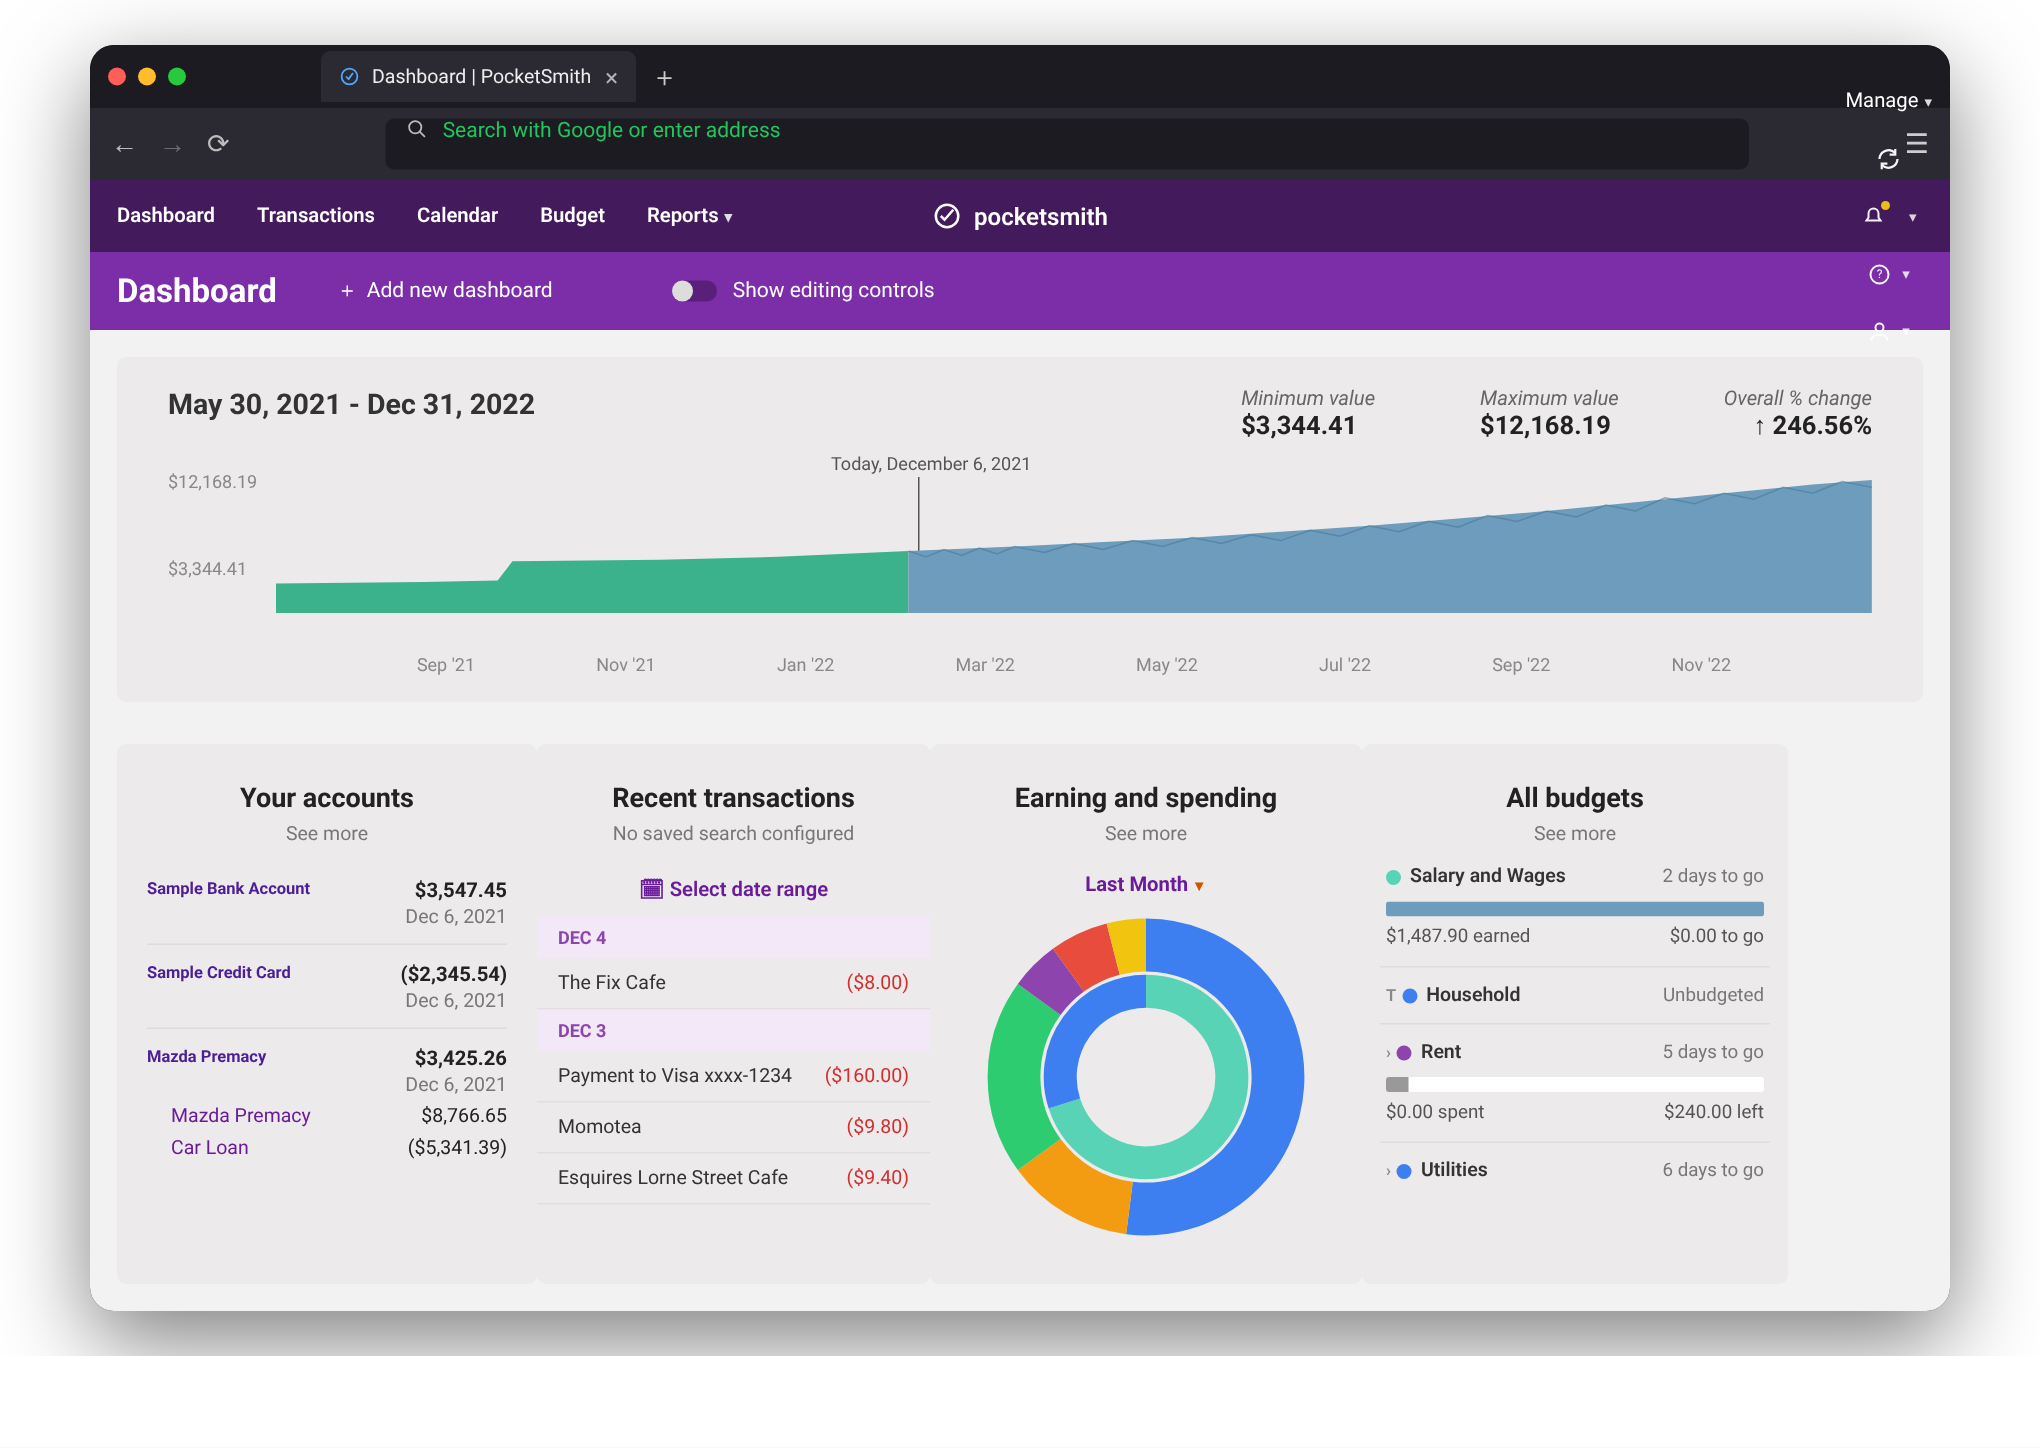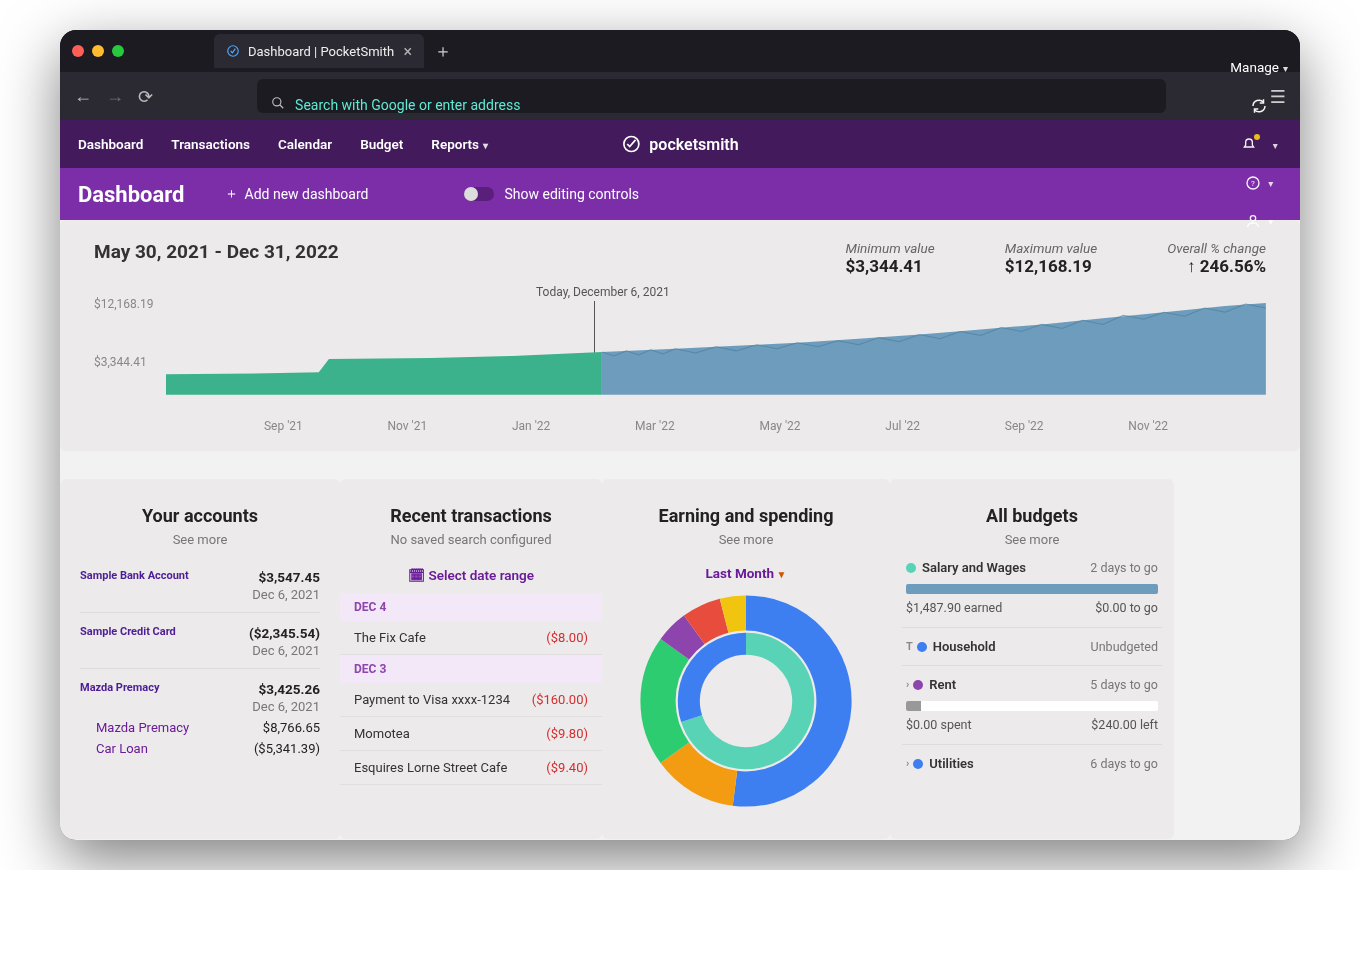--- a/index.html
+++ b/index.html
@@ -10,40 +10,40 @@
   .traffic { display: flex; gap: 8px; margin-right: 90px; }
   .traffic span { width: 12px; height: 12px; border-radius: 50%; display: inline-block; }
   .tl-red { background: #ff5f56; } .tl-yel { background: #ffbd2e; } .tl-grn { background: #27c93f; }
   .tab { display: flex; align-items: center; background: #2b2a33; color: #eee; font-size: 13px; padding: 0 12px; height: 34px; border-radius: 6px 6px 0 0; gap: 8px; min-width: 210px; }
   .tab .fav { width: 14px; height: 14px; display:inline-flex; align-items:center; justify-content:center; }
   .tab .close { margin-left: auto; opacity: .7; font-size: 16px; }
   .newtab { color: #ccc; margin-left: 10px; font-size: 18px; }
   .toolbar { display: flex; align-items: center; height: 48px; background: #2b2a33; padding: 0 14px; gap: 14px; }
   .navbtn { color: #ccc; font-size: 18px; opacity: .9; }
   .navbtn.dim { opacity: .4; }
-  .urlbar { flex: 1; background: #1c1b22; border-radius: 6px; height: 34px; display: flex; align-items: flex-end; padding: 0 14px; color: #5eead4; font-size: 14px; gap: 10px; margin: 0 90px 0 90px; }
+  .urlbar { flex: 1; background: #1c1b22; border-radius: 6px; height: 34px; display: flex; align-items: flex-start; padding: 0 14px; color: #22c55e; font-size: 14px; gap: 10px; margin: 0 90px 0 90px; }
   .hamburger { color: #ccc; font-size: 18px; }
   
   .apphdr { background: #431a5c; color: #fff; display: flex; align-items: center; height: 48px; padding: 0 12px; font-size: 14px; }
   .apphdr .menu { display: flex; gap: 28px; padding-left: 6px; }
   .apphdr .menu a { color: #fff; text-decoration: none; font-weight: 600; font-size: 13.5px; }
   .apphdr .brand { position: absolute; left: 50%; transform: translateX(-50%); display: flex; align-items: center; gap: 8px; font-weight: 600; font-size: 16px; }
   .apphdr .right { margin-left: auto; display: flex; align-items: center; gap: 22px; font-size: 13.5px; flex-direction: column; }
   .caret::after { content: "▾"; font-size: 10px; margin-left: 4px; opacity: .85; }
   .iconbtn { opacity: .95; display:inline-flex; align-items:center; gap:3px; }
   .bell-dot { width:6px; height:6px; background:#f5c518; border-radius:50%; display:inline-block; position:relative; top:-8px; left:-6px; }
   
   .subhdr { background: #7b2ea8; color: #fff; display: flex; align-items: center; height: 52px; padding: 0 18px; gap: 40px; }
   .subhdr h1 { font-size: 22px; font-weight: 700; }
   .addnew { font-size: 14px; display: flex; align-items: center; gap: 6px; }
-  .toggle { display: flex; align-items: center; gap: 10px; font-size: 14px; margin-left: 56px; }
+  .toggle { display: flex; align-items: center; gap: 10px; font-size: 14px; margin-left: 40px; }
   .switch { width: 30px; height: 14px; background: #5a1f7a; border-radius: 10px; position: relative; }
   .switch::after { content:""; position:absolute; width:14px; height:14px; background:#ddd; border-radius:50%; left:0; top:0; }
   
-  .content { background: #f2f2f2; min-height: 620px; }
+  .content { background: #f2f2f2; padding: 18px; min-height: 620px; }
   .bigcard { background: #eceaea; border-radius: 6px; padding: 20px 34px 18px 34px; }
   .bigcard .top { display: flex; align-items: flex-start; gap: 40px; }
   .daterange { font-size: 19px; font-weight: 700; color: #333; flex: 1; }
   .metric { text-align: left; margin-left: 30px; }
   .metric.right { text-align: right; }
   .metric .lbl { font-size: 13.5px; color: #666; font-style: italic; }
   .metric .val { font-size: 17px; font-weight: 700; color: #222; }
   .chartwrap { margin-top: 26px; position: relative; height: 130px; }
   .ylabels { position:absolute; left:0; top:-6px; font-size:12px; color:#888; }
   .ylabels div:last-child { margin-top: 44px; }

